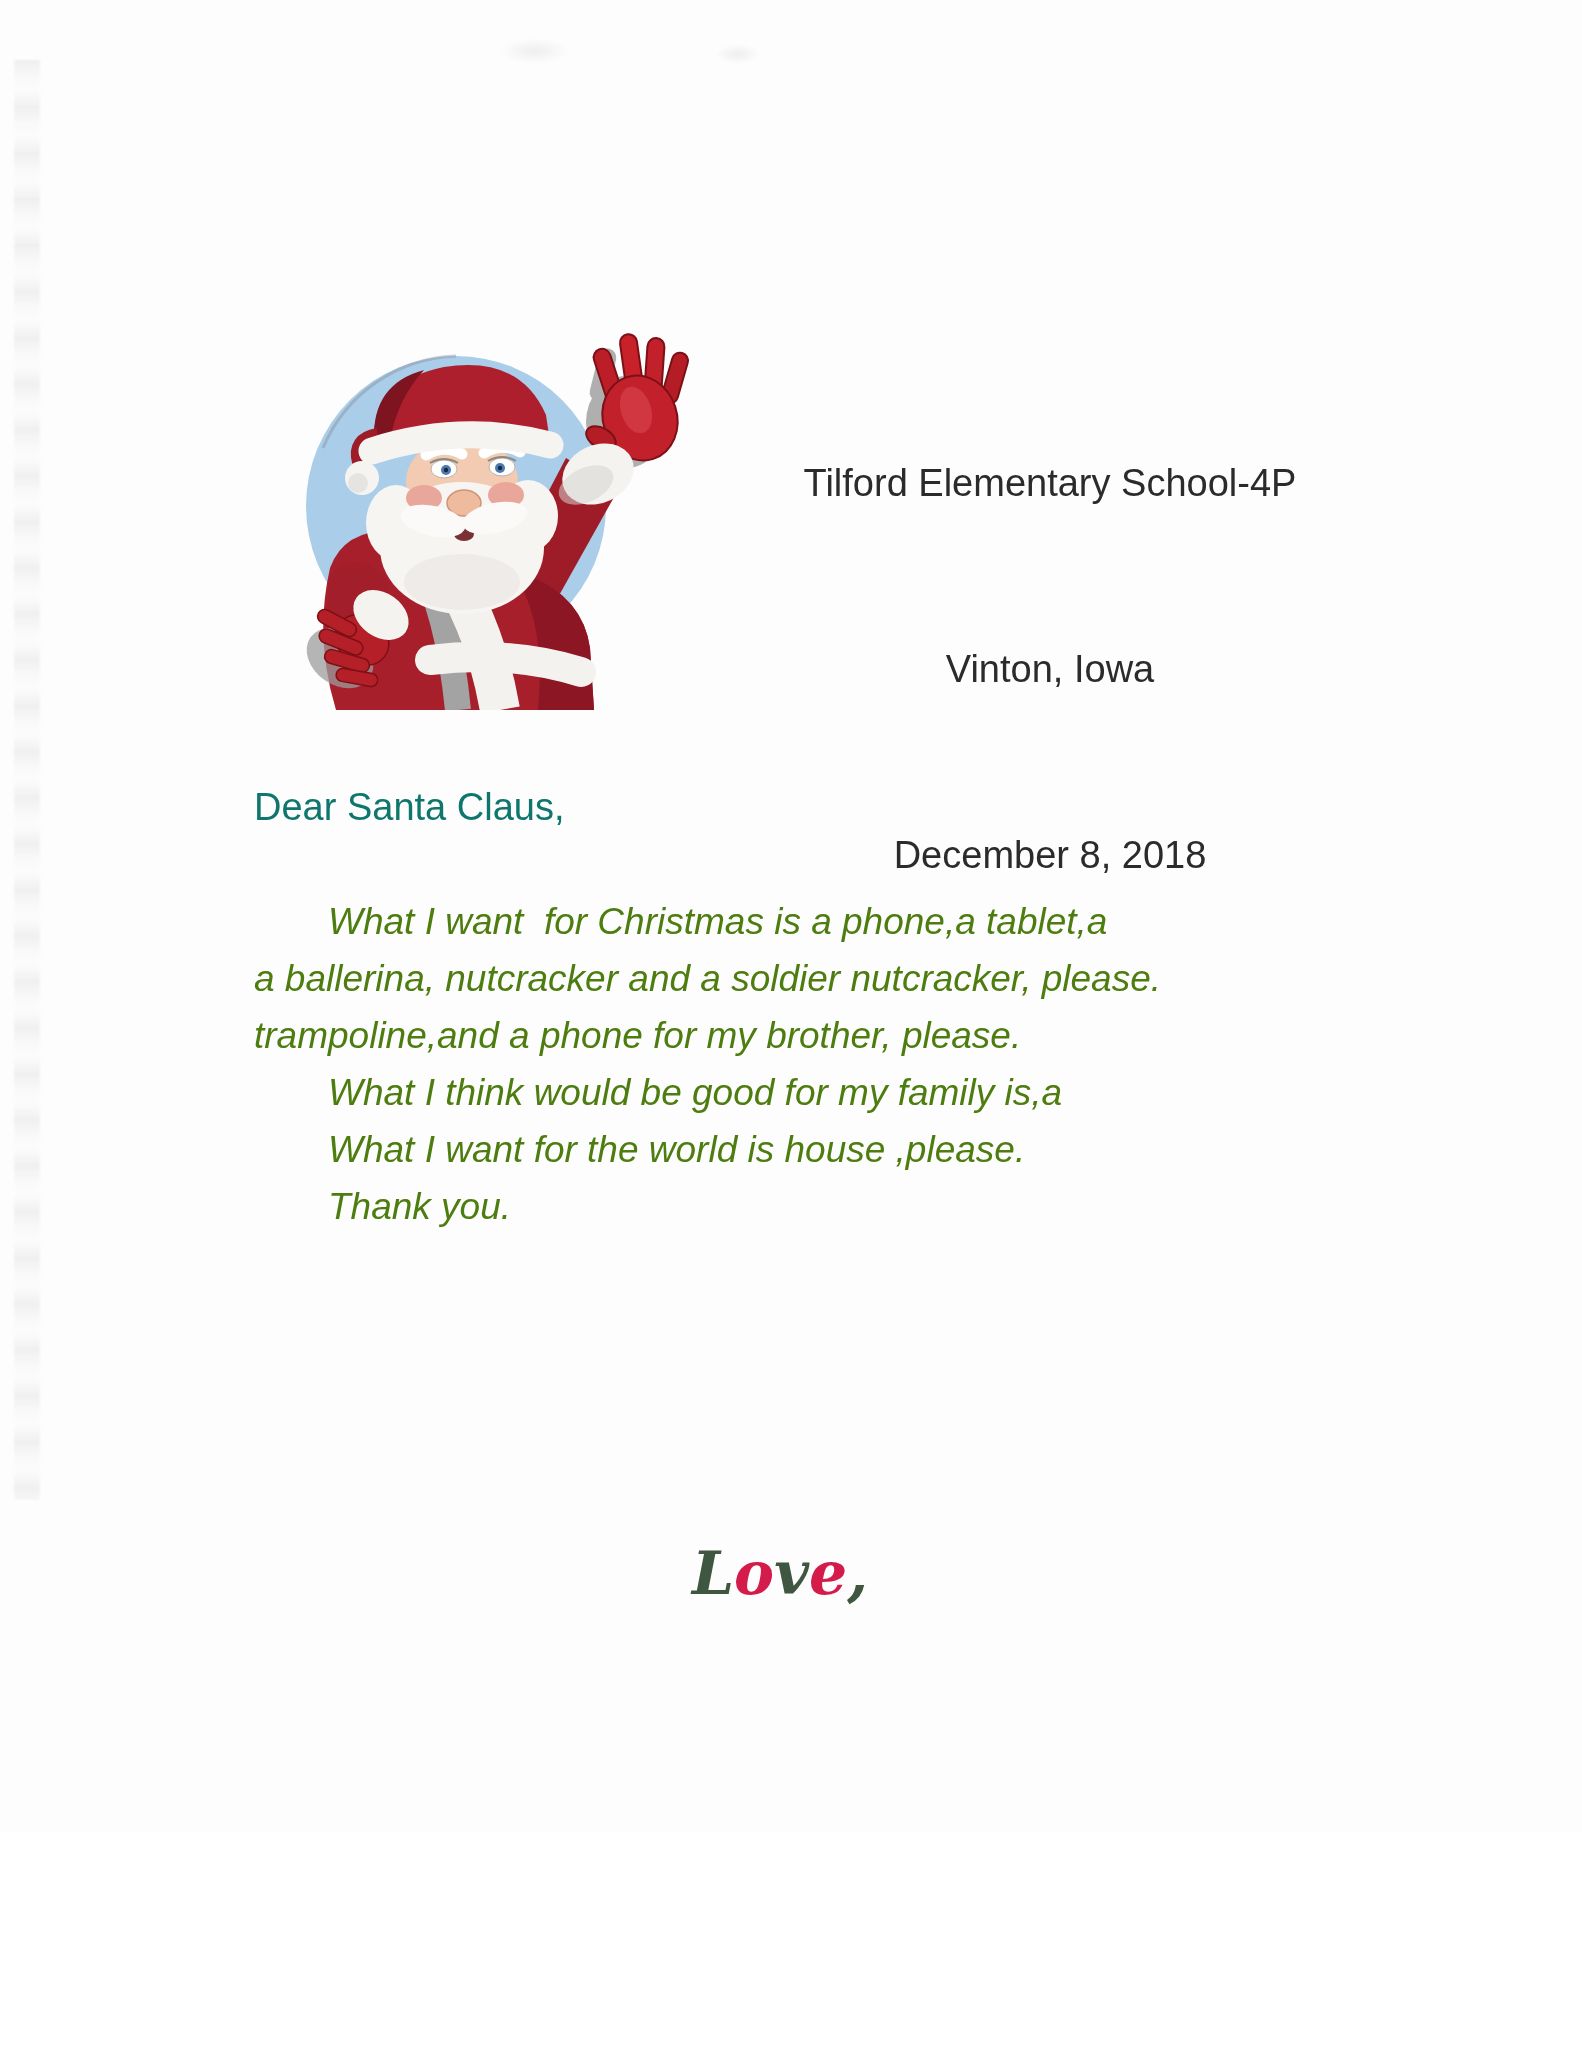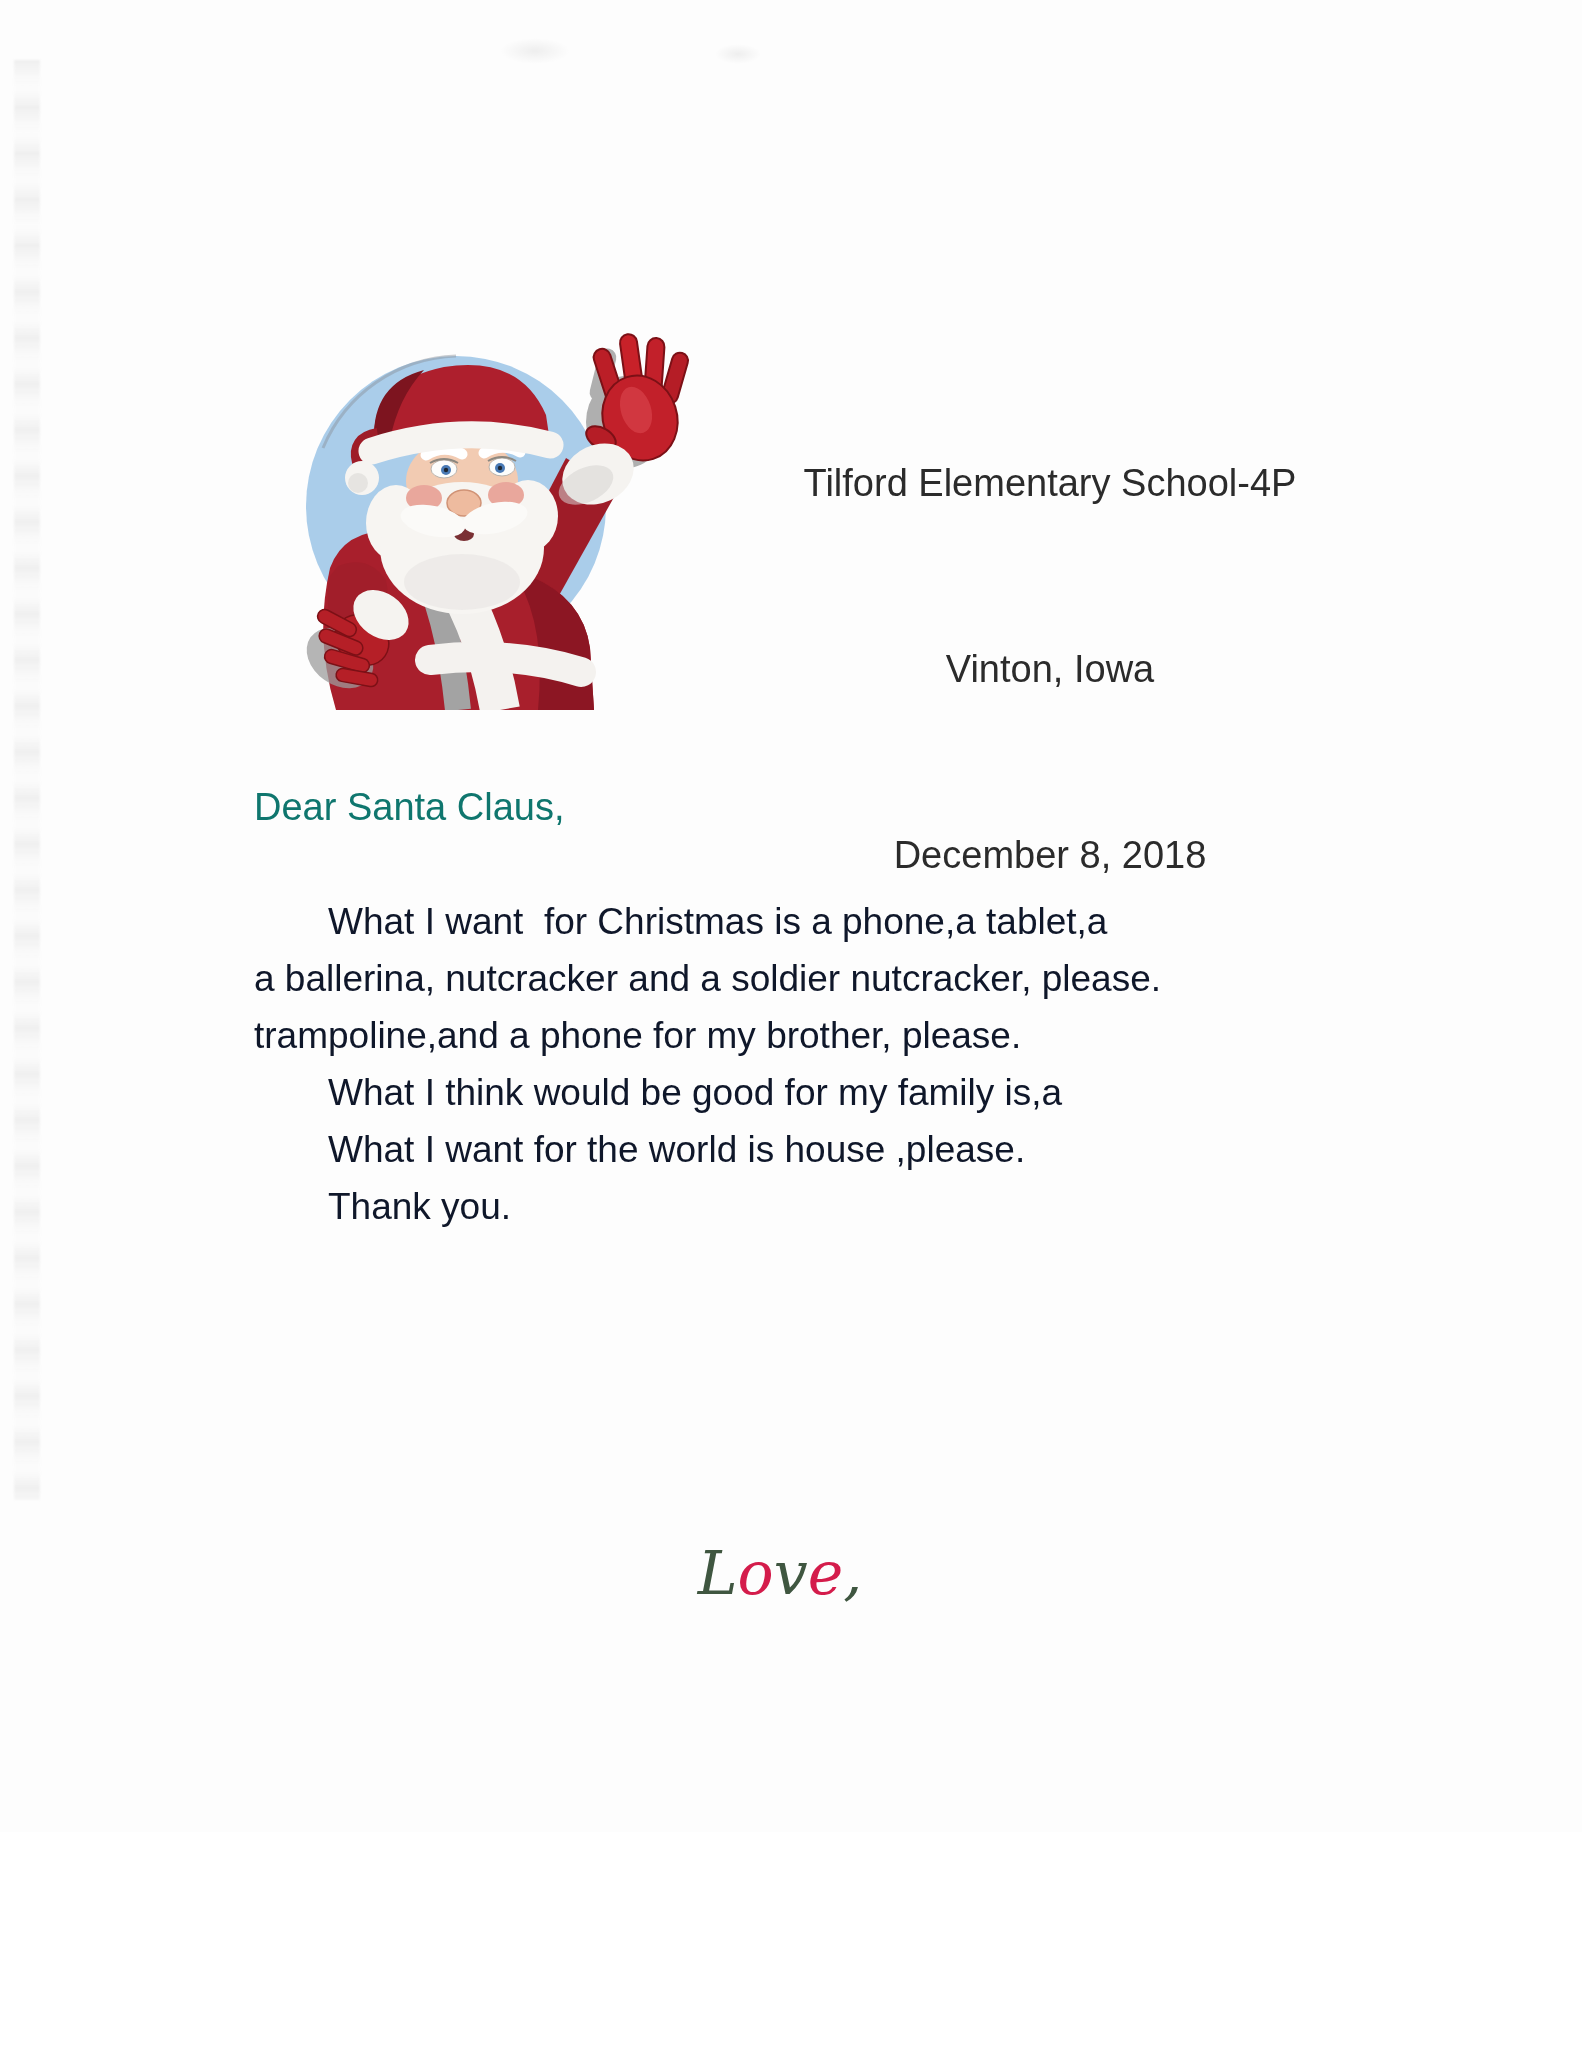--- a/index.html
+++ b/index.html
@@ -52,34 +52,35 @@
     white-space: pre;
   }
 
   
   .letter-body {
     position: absolute;
     left: 254px; top: 893px;
     width: 1120px;
     font-size: 37px;
     line-height: 57px;
-    color: #0f172a;
+    color: #4d7c0f;
+    font-style: italic;
   }
   .letter-body .line { white-space: pre; height: 57px; }
   .letter-body .line.indent { padding-left: 74px; }
 
   
   .signature {
     position: absolute;
     left: 580px; top: 1520px;
     width: 400px;
     text-align: center;
     font-family: "DejaVu Serif", serif;
     font-style: italic;
-    font-weight: normal;
+    font-weight: bold;
     font-size: 60px;
     line-height: 106px;
   }
   .signature .sig-line { white-space: pre; }
   .signature .g { color: var(--sig-green, #3f5640); }
   .signature .r { color: var(--sig-red, #d41c4b); }
 </style>
 </head>
 <body>
 

